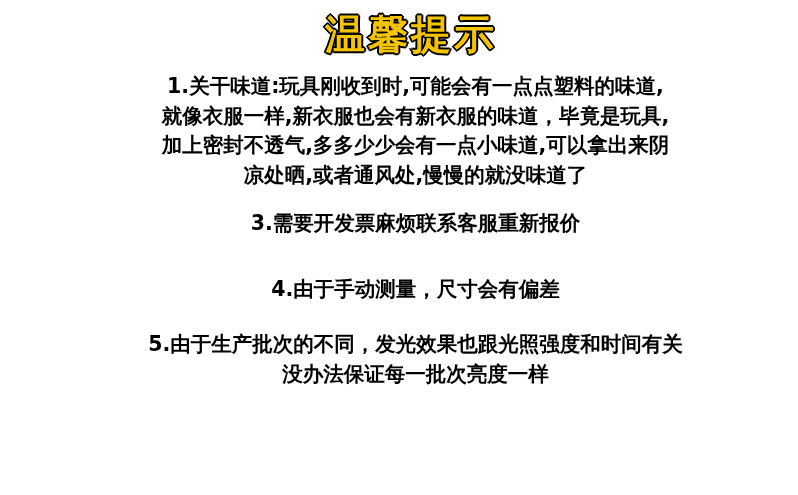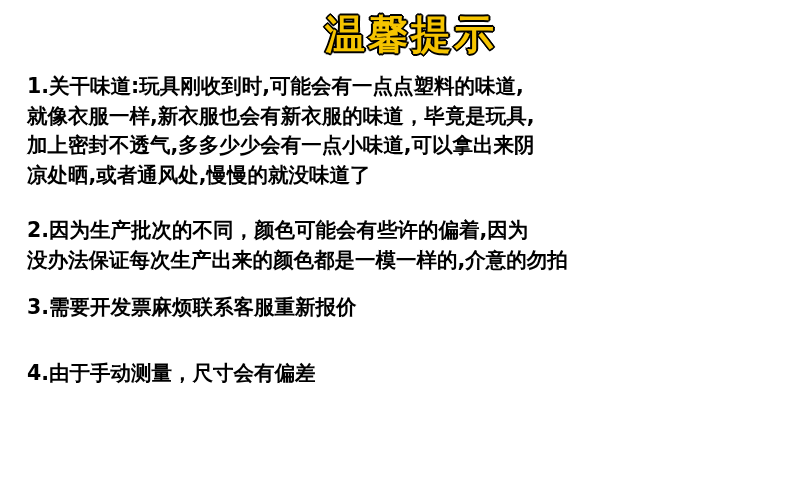--- a/index.html
+++ b/index.html
@@ -29,21 +29,22 @@
     paint-order: stroke fill;
     letter-spacing: 3px;
     margin: 10px 0 0 16px;
     line-height: 1.2;
     text-shadow:
       2px 0 0 #000, -2px 0 0 #000, 0 2px 0 #000, 0 -2px 0 #000,
       1px 1px 0 #000, -1px -1px 0 #000, 1px -1px 0 #000, -1px 1px 0 #000;
     padding-left: 8px;
   }
   .body-block {
-    padding: 0 36px 0 27px;
+    padding: 0 36px 0 69px;
+    text-align: center;
   }
   .para {
     font-size: 20.5px;
     font-weight: bold;
     color: #000000;
     line-height: 1.45;
     margin: 0 0 0 0;
     letter-spacing: 0px;
     white-space: pre-line;
   }
@@ -58,19 +59,19 @@
 
 <div class="page">
 
   <h1 class="title">温馨提示</h1>
 
   <div class="body-block">
     <p class="para p1">1.关干味道:玩具刚收到时,可能会有一点点塑料的味道,
 就像衣服一样,新衣服也会有新衣服的味道，毕竟是玩具,
 加上密封不透气,多多少少会有一点小味道,可以拿出来阴
 凉处晒,或者通风处,慢慢的就没味道了</p>
-    <p class="para p2">2.因为生产批次的不同，颜色可能会有些许的偏着,因为
-没办法保证每次生产出来的颜色都是一模一样的,介意的勿拍</p>
     <p class="para p3">3.需要开发票麻烦联系客服重新报价</p>
     <p class="para p4">4.由于手动测量，尺寸会有偏差</p>
+    <p class="para p5">5.由于生产批次的不同，发光效果也跟光照强度和时间有关
+没办法保证每一批次亮度一样</p>
   </div>
 
 </div>
 
 </body></html>

